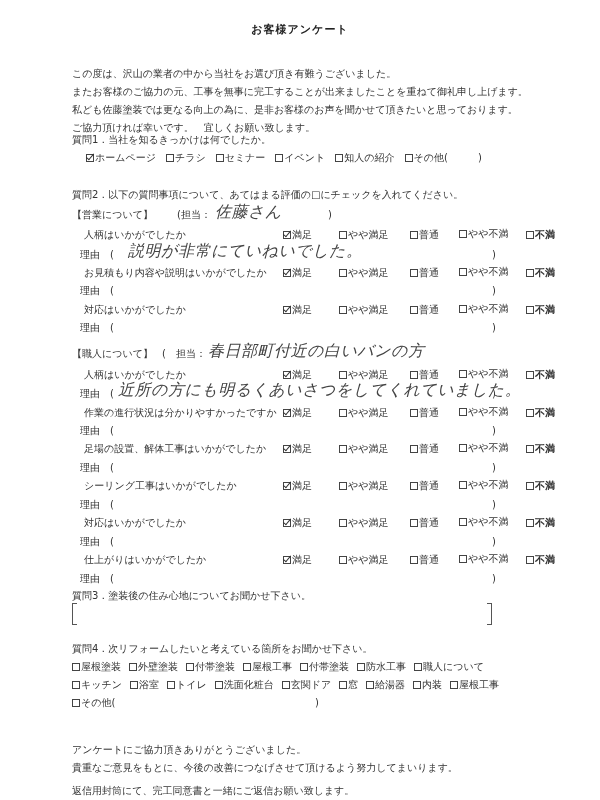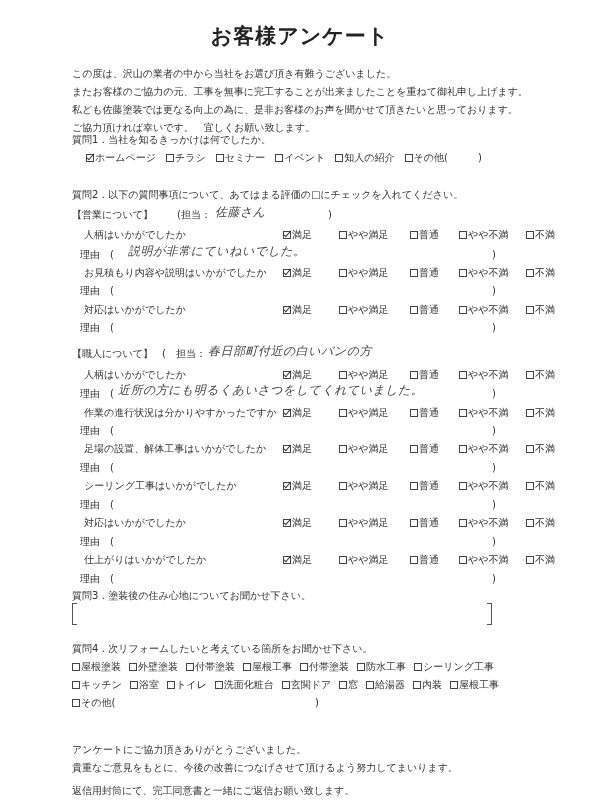--- a/index.html
+++ b/index.html
@@ -4,47 +4,47 @@
   <style>
     * { margin: 0; padding: 0; box-sizing: border-box; }
     html, body { width: 600px; height: 800px; background: #ffffff; overflow: hidden; }
     body {
       font-family: "DejaVu Sans", "Liberation Sans", sans-serif;
       color: #333333;
       position: relative;
     }
     .title {
       position: absolute; top: 22px; left: 0; width: 600px;
-      text-align: center; font-size: 21px; font-weight: bold; color: #222;
+      text-align: center; font-size: 11px; font-weight: bold; color: #222;
       letter-spacing: 1px;
     }
     .abs { position: absolute; white-space: nowrap; font-size: 10px; line-height: 12px; }
     .intro { left: 72px; margin-top: 22px; }
     .q-title { left: 72px; }
     .label { left: 84px; }
     .reason { left: 80px; }
     .reason-close { left: 492px; }
     .rating { left: 283px; display: flex; gap: 9px; }
     .rating .opt { display: inline-block; }
     .rating .opt:nth-child(1) { width: 47px; }
     .rating .opt:nth-child(2) { width: 62px; }
     .rating .opt:nth-child(3) { width: 40px; }
-    .rating .opt:nth-child(4) { width: 58px; }
-    .rating .opt:nth-child(5) { width: 30px; }
+    .rating .opt:nth-child(4) { width: 58px; font-family: Liberation Mono, monospace; }
+    .rating .opt:nth-child(5) { width: 30px; font-weight: bold; }
     .box {
       display: inline-block; width: 8px; height: 8px; border: 1px solid #444;
       margin-right: 1px; vertical-align: -1px; position: relative;
     }
     .box.checked::after {
       content: ""; position: absolute; left: 1px; top: -3px; width: 3px; height: 7px;
       border-right: 1.3px solid #333; border-bottom: 1.3px solid #333;
       transform: rotate(40deg);
     }
     .hand {
-      font-family: "DejaVu Serif", serif; font-style: italic; color: #444; font-size: 12px;
+      font-family: "DejaVu Serif", serif; font-style: italic; color: #444; font-size: 16px;
       letter-spacing: 0.5px;
     }
     .q1-opts { left: 72px; display: flex; padding-left: 14px; }
     .q1-opts .opt { margin-right: 10px; }
     .bracket-l { left: 72px; top: 603px; width: 5px; height: 22px; border: 1px solid #555; border-right: none; }
     .bracket-r { left: 487px; top: 603px; width: 5px; height: 22px; border: 1px solid #555; border-left: none; }
     .q4-row { left: 72px; display: flex; }
     .q4-row .opt { margin-right: 8px; }
     .section-head { left: 72px; font-weight: normal; }
   </style>
@@ -187,21 +187,21 @@
 <div class="abs bracket-r"></div>
 
 <div class="abs q-title" style="top:643px">質問4．次リフォームしたいと考えている箇所をお聞かせ下さい。</div>
 <div class="abs q4-row" style="top:661px">
   <span class="opt"><span class="box"></span><span>屋根塗装</span></span>
   <span class="opt"><span class="box"></span><span>外壁塗装</span></span>
   <span class="opt"><span class="box"></span><span>付帯塗装</span></span>
   <span class="opt"><span class="box"></span><span>屋根工事</span></span>
   <span class="opt"><span class="box"></span><span>付帯塗装</span></span>
   <span class="opt"><span class="box"></span><span>防水工事</span></span>
-  <span class="opt"><span class="box"></span><span>シーリング工事</span></span>
+  <span class="opt"><span class="box"></span><span>職人について</span></span>
 </div>
 <div class="abs q4-row" style="top:679px">
   <span class="opt"><span class="box"></span><span>キッチン</span></span>
   <span class="opt"><span class="box"></span><span>浴室</span></span>
   <span class="opt"><span class="box"></span><span>トイレ</span></span>
   <span class="opt"><span class="box"></span><span>洗面化粧台</span></span>
   <span class="opt"><span class="box"></span><span>玄関ドア</span></span>
   <span class="opt"><span class="box"></span><span>窓</span></span>
   <span class="opt"><span class="box"></span><span>給湯器</span></span>
   <span class="opt"><span class="box"></span><span>内装</span></span>

